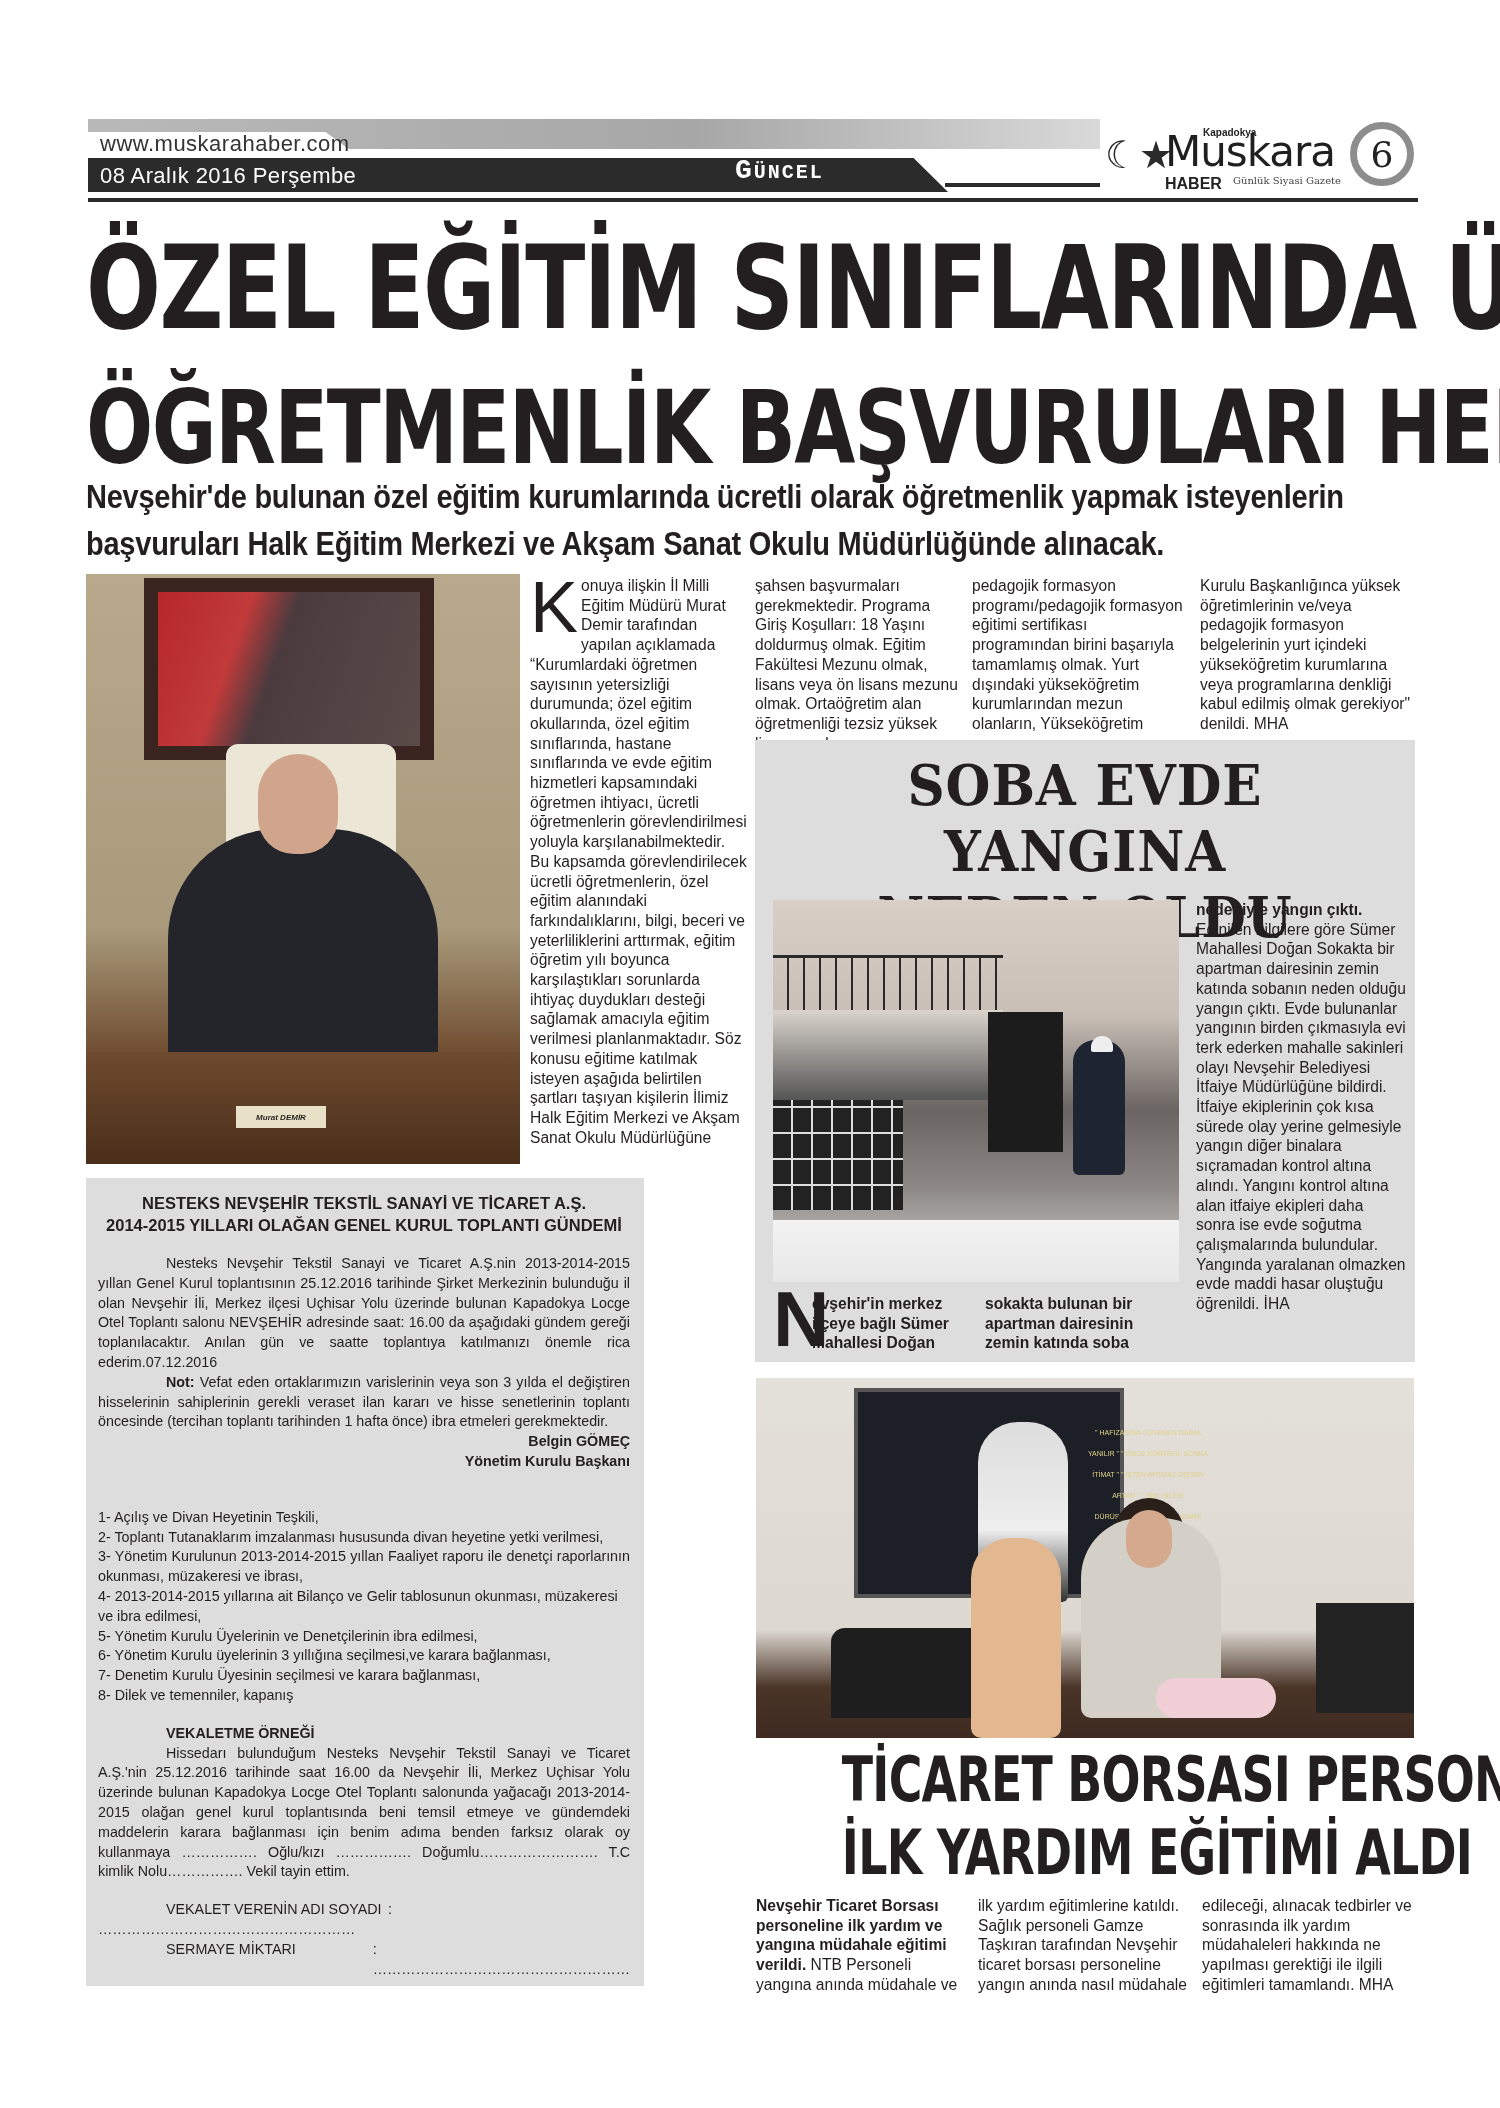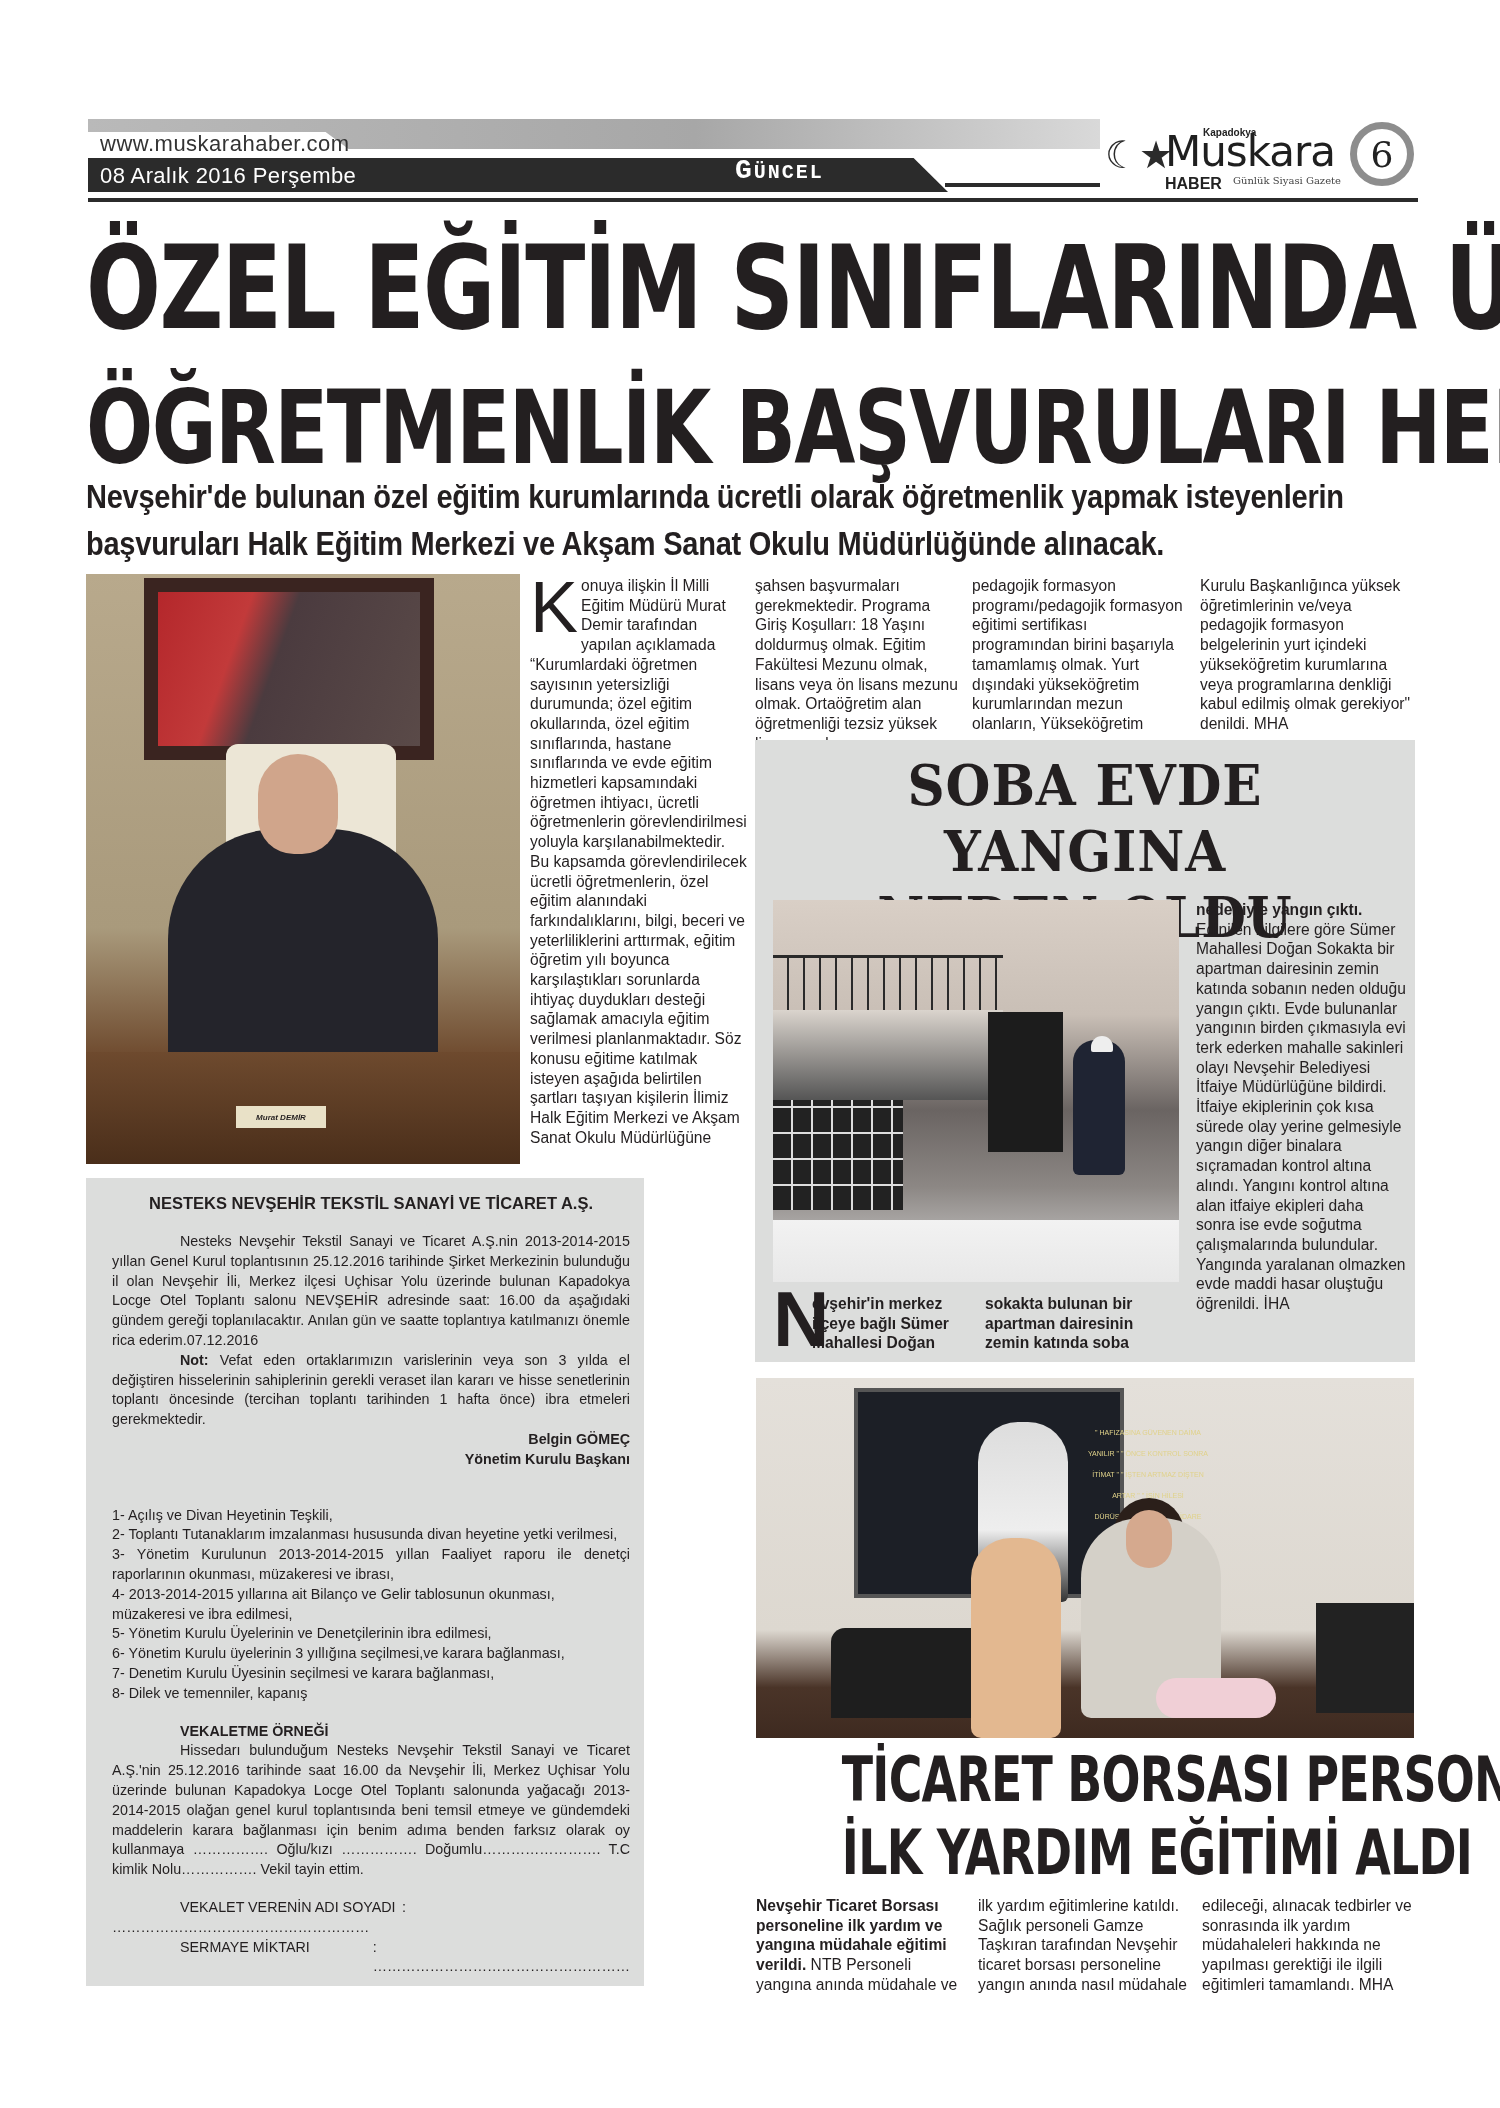--- a/index.html
+++ b/index.html
@@ -54,21 +54,21 @@
 .p2-door{position:absolute;left:215px;top:112px;width:75px;height:140px;background:#1c1c1c}
 .p2-fireman{position:absolute;left:300px;top:140px;width:52px;height:135px;background:#1f2433;border-radius:22px 22px 6px 6px}
 .p2-helmet{position:absolute;left:318px;top:136px;width:22px;height:16px;background:#eee;border-radius:11px 11px 2px 2px}
 .p2-snow{position:absolute;left:0;top:320px;width:406px;height:62px;background:linear-gradient(180deg,#f2f2f2,#e8e8e8)}
 #soba-dropcap{left:773px;top:1288px;font-size:78px;line-height:62px;font-weight:bold}
 #soba-lead-a{left:812px;top:1294px;width:175px;font-weight:bold;font-size:15.6px;line-height:19.7px}
 #soba-lead-b{left:985px;top:1294px;width:185px;font-weight:bold;font-size:15.6px;line-height:19.7px}
 #soba-body{left:1196px;top:900px;width:210px;font-size:15.6px;line-height:19.7px}
 #soba-body b{font-weight:bold}
 
-#ann{left:86px;top:1178px;width:558px;height:808px;background:#dcdddc;padding:14px 14px 0 26px;font-size:14.3px;line-height:19.8px}
+#ann{left:86px;top:1178px;width:558px;height:808px;background:#dcdddc;padding:14px 14px 0 12px;font-size:14.3px;line-height:19.8px}
 #ann .t{font-weight:bold;font-size:16.5px;text-align:center;line-height:22px}
 #ann p{text-align:justify}
 #ann .ind{text-indent:68px}
 #ann .right{text-align:right;font-weight:bold}
 #ann .b{font-weight:bold}
 #ann ol{list-style:none}
 #ann .gap{height:18px}
 #ann .row{display:flex}
 #ann .row .k{width:290px;padding-left:68px}
 
@@ -151,20 +151,21 @@
 <div class="abs" id="soba-dropcap">N</div>
 <div class="abs" id="soba-lead-a">evşehir'in merkez ilçeye bağlı Sümer Mahallesi Doğan</div>
 <div class="abs" id="soba-lead-b">sokakta bulunan bir apartman dairesinin zemin katında soba</div>
 <div class="abs" id="soba-body">
   <b>nedeniyle yangın çıktı.</b>
   <span>Edinilen bilgilere göre Sümer Mahallesi Doğan Sokakta bir apartman dairesinin zemin katında sobanın neden olduğu yangın çıktı. Evde bulunanlar yangının birden çıkmasıyla evi terk ederken mahalle sakinleri olayı Nevşehir Belediyesi İtfaiye Müdürlüğüne bildirdi. İtfaiye ekiplerinin çok kısa sürede olay yerine gelmesiyle yangın diğer binalara sıçramadan kontrol altına alındı. Yangını kontrol altına alan itfaiye ekipleri daha sonra ise evde soğutma çalışmalarında bulundular. Yangında yaralanan olmazken evde maddi hasar oluştuğu öğrenildi. İHA</span>
 </div>
 
 <div class="abs" id="ann">
   <div class="t">NESTEKS NEVŞEHİR TEKSTİL SANAYİ VE TİCARET A.Ş.</div>
+  <div class="t">2014-2015 YILLARI OLAĞAN GENEL KURUL TOPLANTI GÜNDEMİ</div>
   <div class="gap"></div>
   <p class="ind">Nesteks Nevşehir Tekstil Sanayi ve Ticaret A.Ş.nin 2013-2014-2015 yıllan Genel Kurul toplantısının 25.12.2016 tarihinde Şirket Merkezinin bulunduğu il olan Nevşehir İli, Merkez ilçesi Uçhisar Yolu üzerinde bulunan Kapadokya Locge Otel Toplantı salonu NEVŞEHİR adresinde saat: 16.00 da aşağıdaki gündem gereği toplanılacaktır. Anılan gün ve saatte toplantıya katılmanızı önemle rica ederim.07.12.2016</p>
   <p class="ind"><b>Not:</b><span> Vefat eden ortaklarımızın varislerinin veya son 3 yılda el değiştiren hisselerinin sahiplerinin gerekli veraset ilan kararı ve hisse senetlerinin toplantı öncesinde (tercihan toplantı tarihinden 1  hafta önce) ibra etmeleri gerekmektedir.</span></p>
   <div class="right">Belgin GÖMEÇ</div>
   <div class="right">Yönetim Kurulu Başkanı</div>
   <div class="gap"></div>
   <div class="gap"></div>
   <ol>
     <li>1- Açılış ve Divan Heyetinin Teşkili,</li>
     <li>2- Toplantı Tutanaklarım imzalanması hususunda divan heyetine yetki verilmesi,</li>

